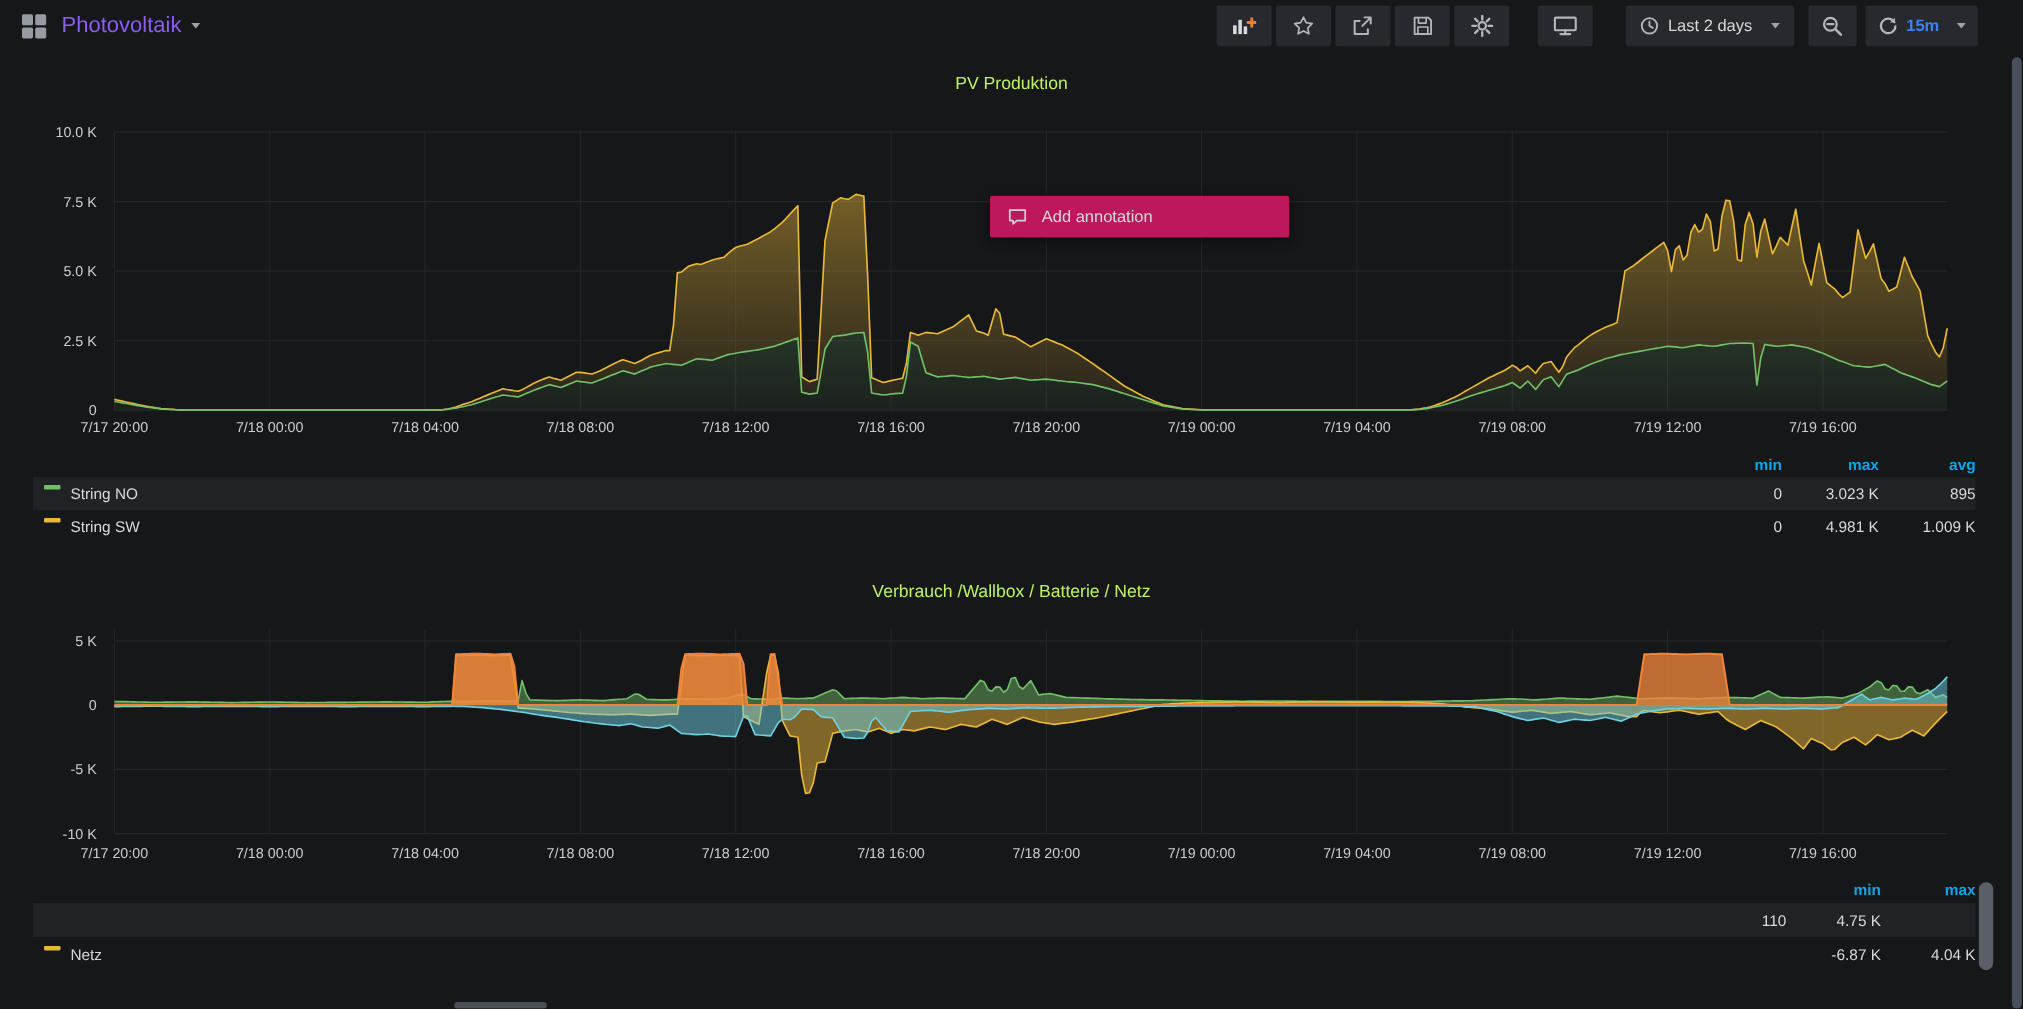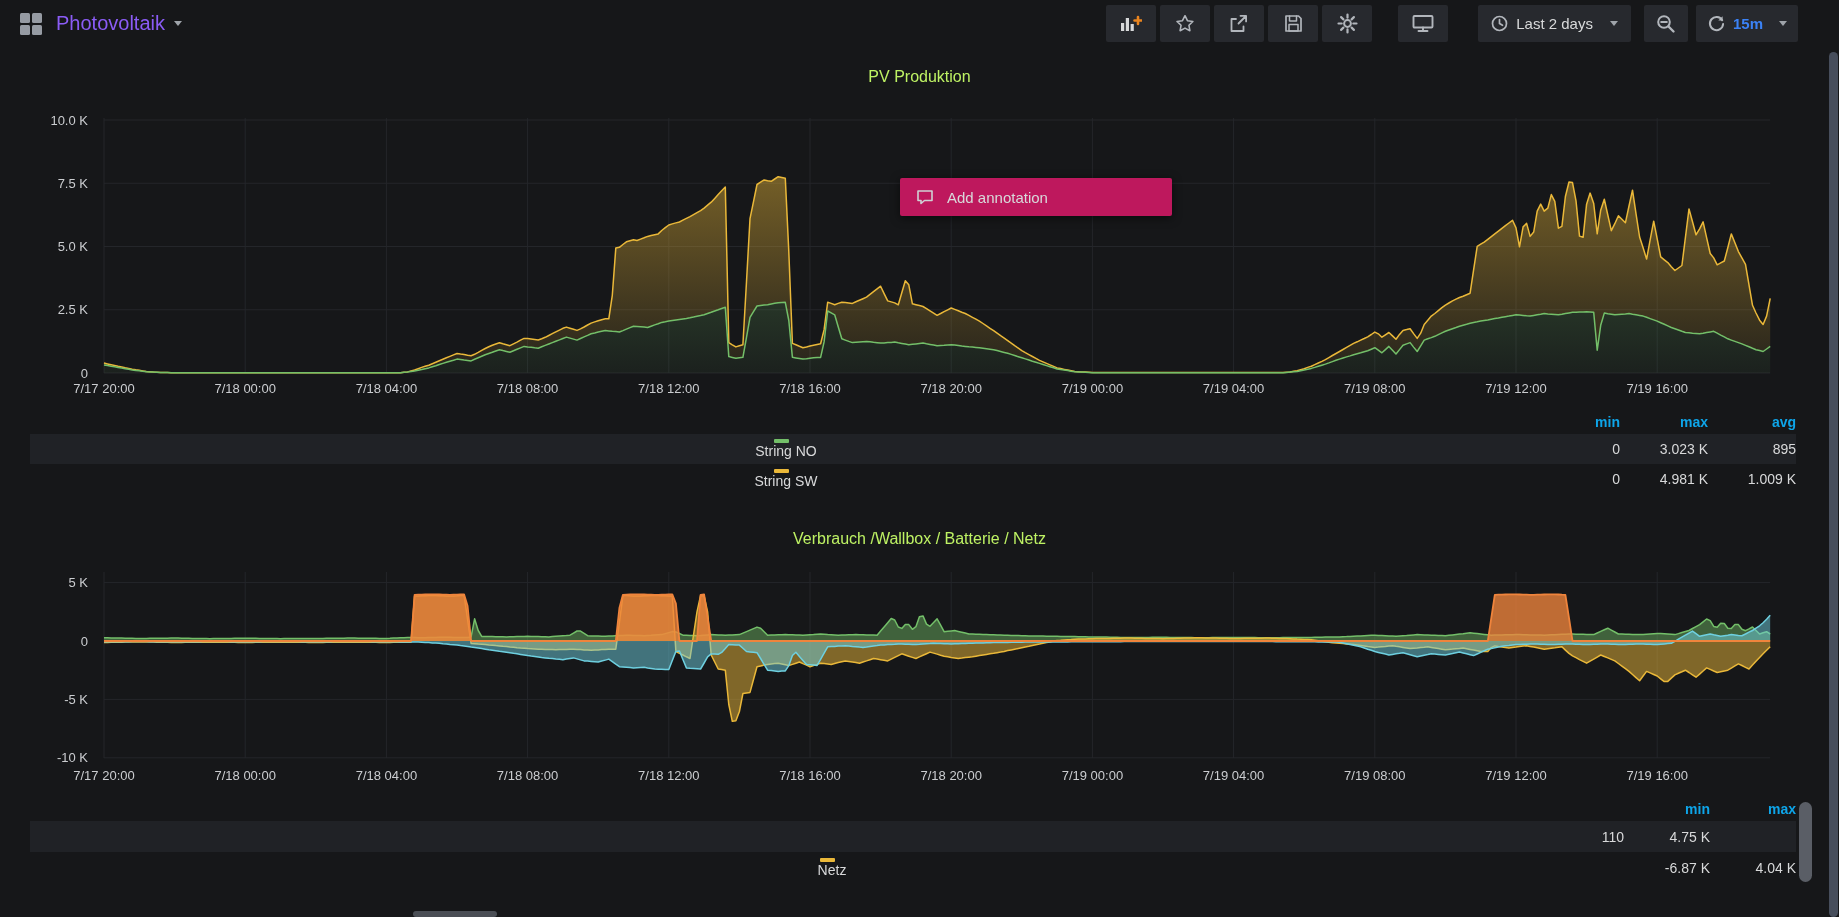--- a/index.html
+++ b/index.html
@@ -28,21 +28,21 @@
   .chart-svg{position:absolute;left:0;}
   
   .legend{position:absolute;left:30px;right:43px;font-size:14px;color:#d8d9da;}
   .lg-head,.lg-row{display:grid;grid-template-columns:1fr 88px 88px 88px;align-items:center;}
   #legend2 .lg-head,#legend2 .lg-row{grid-template-columns:1fr 86px 86px;}
   .lg-head{height:24px;}
   .lg-row{height:30px;cursor:pointer;}
   #legend2 .lg-row{height:31px;}
   .lg-h{color:#0ea5e9;font-weight:700;text-align:right;cursor:pointer;}
   .lg-v{text-align:right;}
-  .lg-label{display:flex;align-items:center;padding-left:10px;flex-direction:column;}
+  .lg-label{display:flex;padding-left:10px;}
   .zebra{background:#202226;}
   .swatch{display:inline-block;width:15px;height:4px;border-radius:1px;margin-right:9px;}
   
   .popup{position:absolute;left:900px;top:147px;width:272px;height:38px;background:#be185d;
          border-radius:2px;display:flex;align-items:center;font-size:15px;color:#d8d9da;
          box-shadow:0 2px 10px rgba(0,0,0,.55);cursor:pointer;z-index:20;margin-top:31px;}
   .popup svg{margin-left:16px;margin-right:13px;stroke:#cfd1d4;fill:none;stroke-width:1.6;
              stroke-linejoin:round;}
   
   .v-scrollbar{position:absolute;right:1px;top:52px;bottom:0;width:9px;background:#474e5c;

